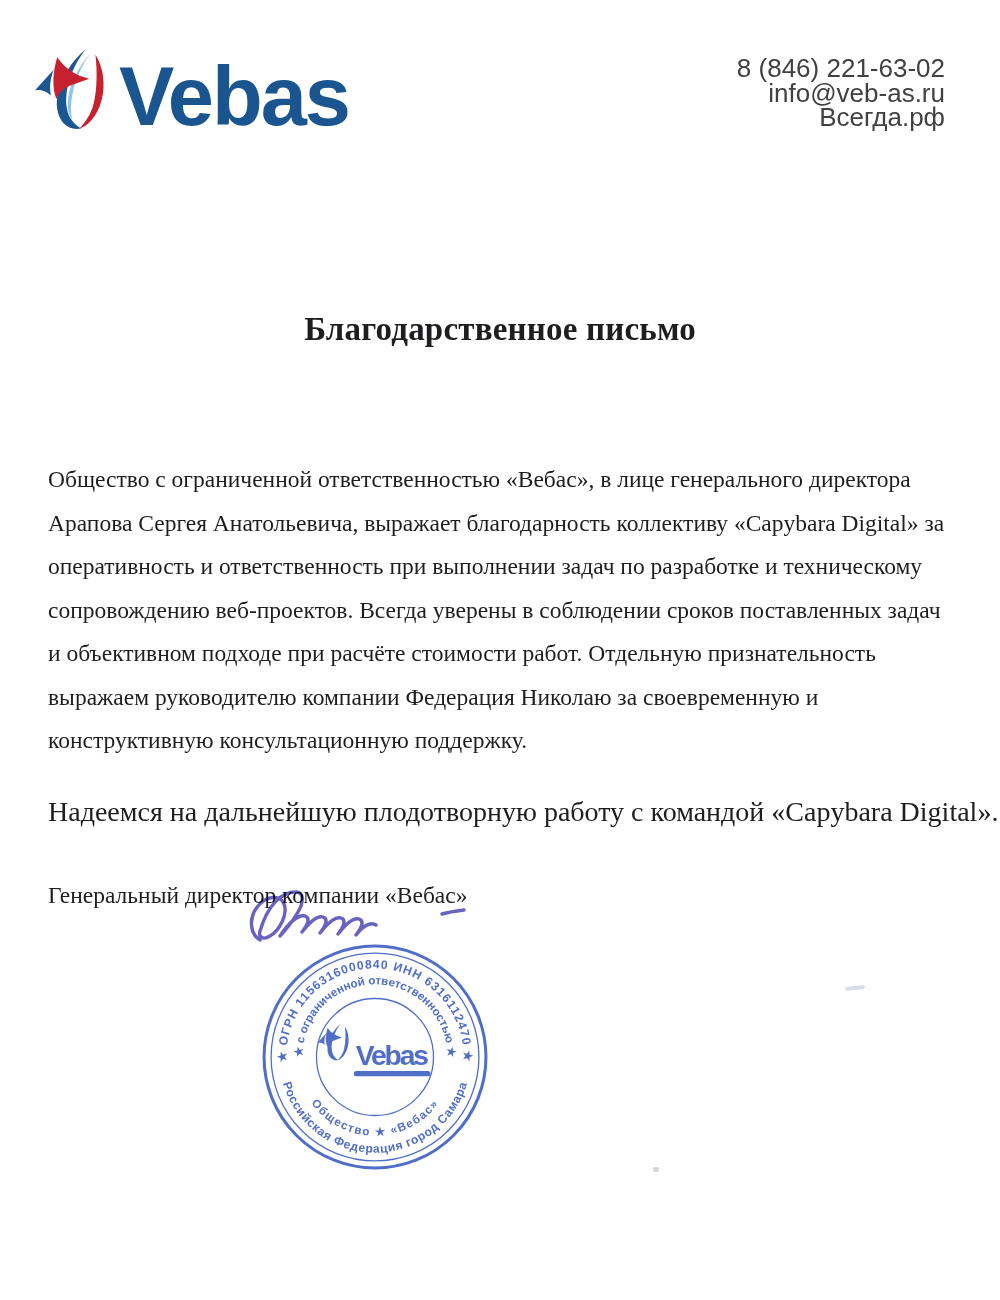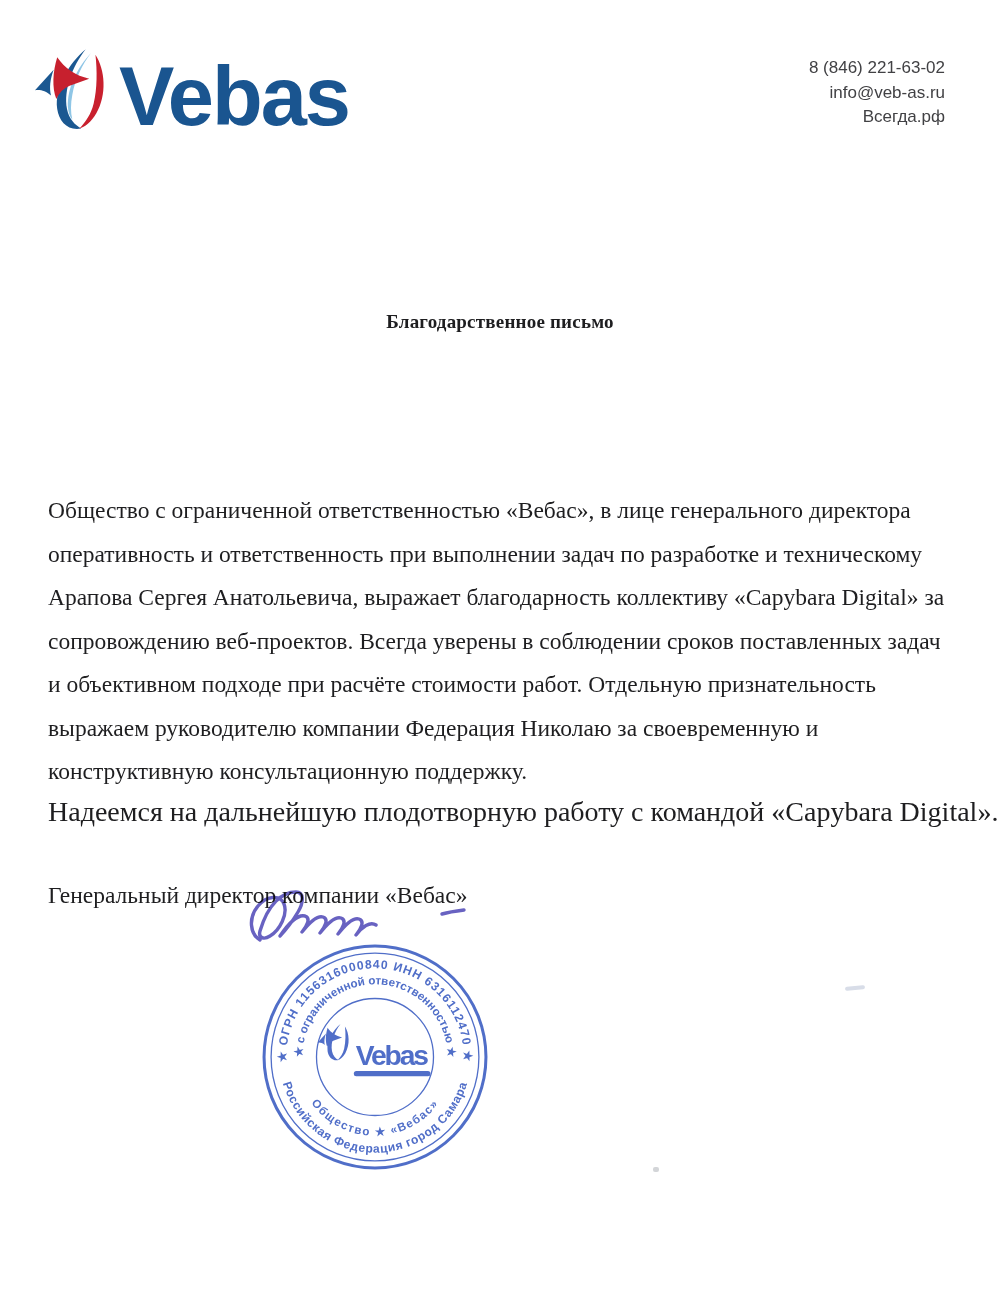--- a/index.html
+++ b/index.html
@@ -25,40 +25,39 @@
     letter-spacing: -2px;
     color: #1a5590;
     margin-left: 4px;
     margin-top: 12px;
   }
   .contacts {
     position: absolute;
     top: 56px; right: 55px;
     text-align: right;
     font-family: "Liberation Sans", sans-serif;
-    font-size: 17px;
+    font-size: 26px;
     line-height: 24.5px;
     color: #414144;
   }
   
   .title {
     position: absolute;
     left: 0; right: 0; top: 311px;
     text-align: center;
-    font-size: 19px;
+    font-size: 33px;
     font-weight: bold;
     letter-spacing: 0.2px;
   }
   .body-block {
     position: absolute;
     left: 48px; top: 458px;
     width: 915px;
     font-size: 23.5px;
     line-height: 43.5px;
-    margin-top: 31px;
   }
   .body-line { white-space: nowrap; }
   .closing-line {
     position: absolute;
     left: 48px; top: 790px;
     font-size: 28px;
     line-height: 43.5px;
     white-space: nowrap;
   }
   .signoff-role {
@@ -136,22 +135,22 @@
   <div class="contacts">
     <div>8 (846) 221-63-02</div>
     <div>info@veb-as.ru</div>
     <div>Всегда.рф</div>
   </div>
 
   <div class="title">Благодарственное письмо</div>
 
   <div class="body-block">
     <div class="body-line">Общество с ограниченной ответственностью «Вебас», в лице генерального директора</div>
+    <div class="body-line">Арапова Сергея Анатольевича, выражает благодарность коллективу «Capybara Digital» за</div>
     <div class="body-line">оперативность и ответственность при выполнении задач по разработке и техническому</div>
-    <div class="body-line">Арапова Сергея Анатольевича, выражает благодарность коллективу «Capybara Digital» за</div>
     <div class="body-line">сопровождению веб-проектов. Всегда уверены в соблюдении сроков поставленных задач</div>
     <div class="body-line">и объективном подходе при расчёте стоимости работ. Отдельную признательность</div>
     <div class="body-line">выражаем руководителю компании Федерация Николаю за своевременную и</div>
     <div class="body-line">конструктивную консультационную поддержку.</div>
   </div>
 
   <div class="closing-line">Надеемся на дальнейшую плодотворную работу с командой «Capybara Digital».</div>
 
   <div class="signoff-role">Генеральный директор компании «Вебас»</div>
 

